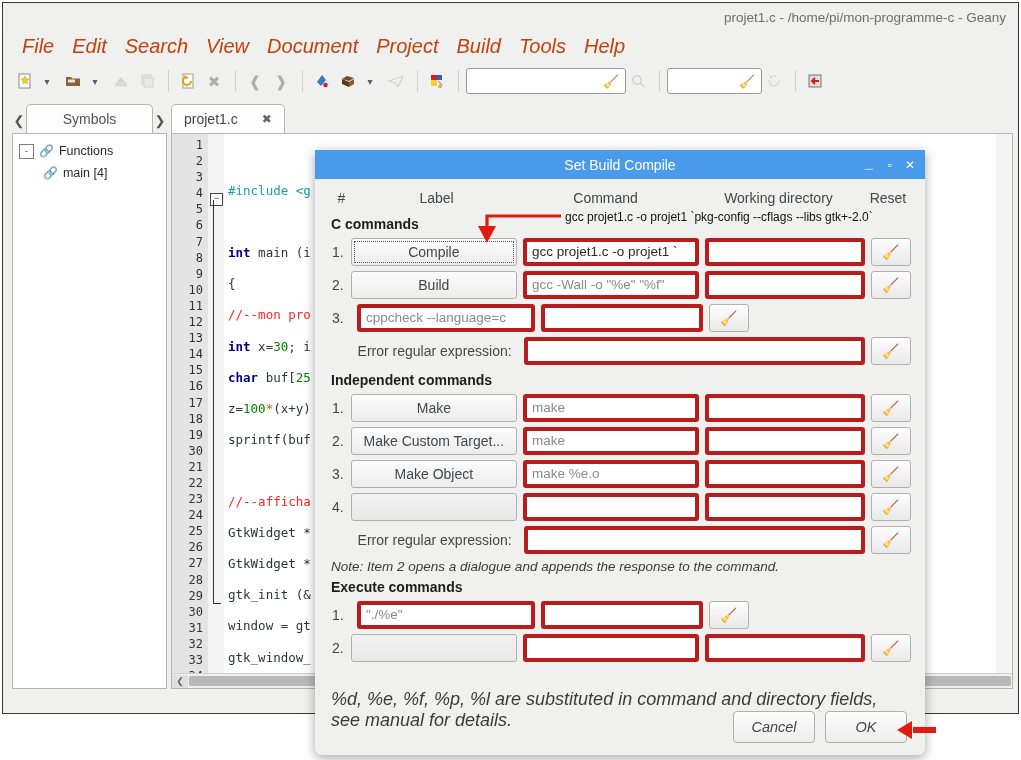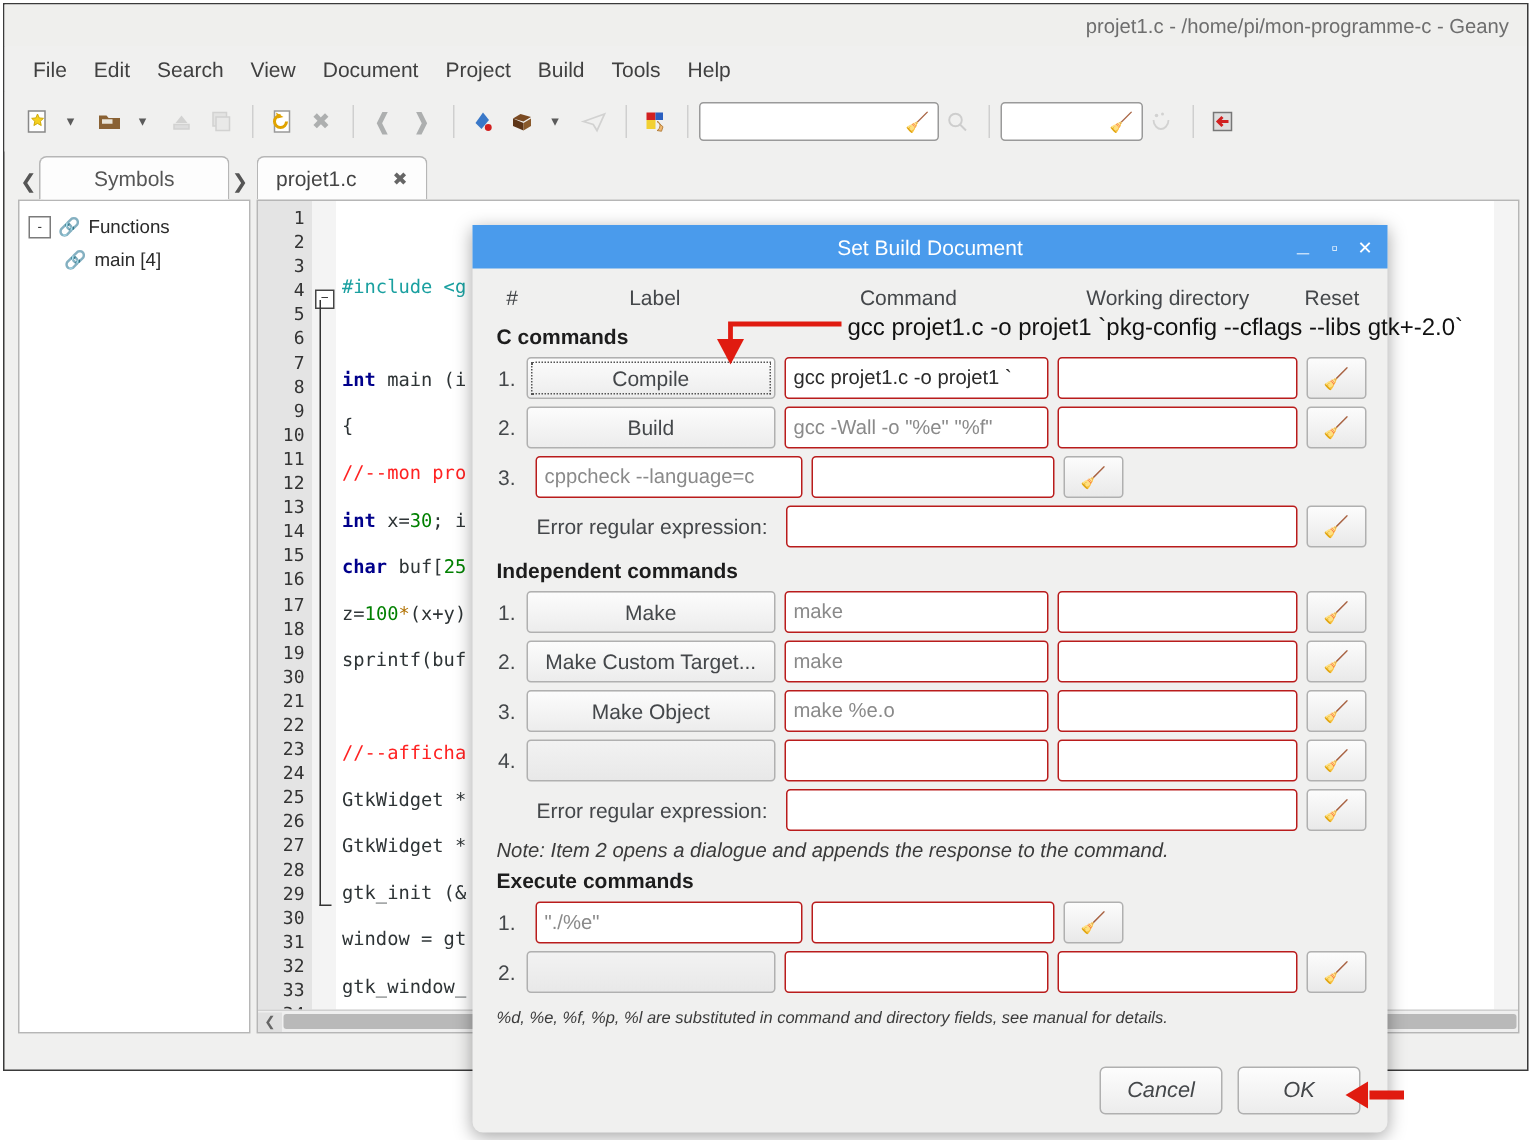--- a/index.html
+++ b/index.html
@@ -21,21 +21,21 @@
     display:flex;align-items:center;justify-content:flex-end;
     padding-right:12px;box-sizing:border-box;
   }
   .titlebar .ttl{font-size:13.5px;color:#6e6e6e;}
 
   .menubar{
     position:absolute;left:0;top:28px;right:0;height:30px;
     background:#f0f0ef;display:flex;align-items:center;padding-left:10px;
     box-sizing:border-box;
   }
-  .menubar .mi{font-size:14px;color:#404040;padding:2px 9px;cursor:default;}
+  .menubar .mi{font-size:20px;color:#c2410c;padding:2px 9px;cursor:default;font-style:italic;}
 
   .toolbar{
     position:absolute;left:0;top:58px;right:0;height:40px;
     background:#f0f0ef;display:flex;align-items:center;padding-left:10px;
     box-sizing:border-box;
   }
   .tb{width:24px;height:24px;display:flex;align-items:center;justify-content:center;
       margin-right:2px;font-size:15px;line-height:1;}
   .tb.dim{opacity:.34;}
   .chev{width:16px;height:24px;display:flex;align-items:center;justify-content:center;
@@ -147,52 +147,52 @@
   .rnum{width:19px;text-align:left;font-size:14px;color:#44474a;padding-left:3px;}
   .btn{
     width:168px;height:28px;background:linear-gradient(#fcfcfc,#ececec);
     border:1px solid #b0b0b0;border-radius:3px;
     display:flex;align-items:center;justify-content:center;
     font-size:14px;color:#44474a;box-sizing:border-box;
   }
   .btn.focus{outline:1px dotted #555;outline-offset:-4px;}
   .btn.empty{background:linear-gradient(#f2f2f2,#e8e8e8);color:transparent;}
   .fld{
-    height:28px;background:#fff;border:1px solid #b91c1c;border-radius:3px;
+    height:28px;background:#fff;border:4px solid #b91c1c;border-radius:3px;
     display:flex;align-items:center;padding:0 5px;box-sizing:border-box;
     font-size:13.5px;color:#2b2b2b;overflow:hidden;white-space:nowrap;
     font-family:"Liberation Sans",sans-serif;
   }
   .fld.ph{color:#8a8a8a;}
   .cmdfld{width:178px;margin-left:6px;}
   .wdfld{width:162px;margin-left:6px;}
   .widefld{margin-left:6px;}
   .resetbtn{
     width:40px;height:28px;margin-left:6px;
     background:linear-gradient(#fcfcfc,#e9e9e9);border:1px solid #b0b0b0;border-radius:3px;
     display:flex;align-items:center;justify-content:center;font-size:14px;
     box-sizing:border-box;
   }
   .errlabel{width:185px;text-align:right;font-size:14px;color:#44474a;padding-right:6px;}
   .note{font-size:13.5px;color:#3b3b3b;font-style:italic;margin:3px 0 2px 2px;}
-  .footnote{font-size:11px;color:#3b3b3b;font-style:italic;margin:9px 0 0 2px;}
+  .footnote{font-size:18px;color:#3b3b3b;font-style:italic;margin:25px 0 0 2px;}
 
   .dlg-foot{position:absolute;left:0;right:0;bottom:0;height:56px;
             display:flex;align-items:center;justify-content:flex-end;
             padding-right:18px;gap:10px;box-sizing:border-box;font-style:italic;}
   .fbtn{
     min-width:82px;height:32px;padding:0 16px;
     background:linear-gradient(#fdfdfd,#ececec);border:1px solid #b0b0b0;border-radius:4px;
     display:flex;align-items:center;justify-content:center;font-size:14.5px;color:#44474a;
     box-sizing:border-box;
   }
 
   
   .anno-text{
-    position:absolute;left:565px;top:210px;font-size:16px;color:#111;
+    position:absolute;left:565px;top:210px;font-size:12px;color:#111;
     white-space:nowrap;font-family:"Liberation Sans",sans-serif;text-align:center;
   }
   svg.anno{position:absolute;left:0;top:0;width:1021px;height:760px;pointer-events:none;}
 </style>
 </head>
 <body>
 
 <div id="app">
 
   <div class="win">
@@ -420,21 +420,21 @@
         <div class="hscroll">
           <div class="hs-btn">❮</div>
           <div class="hs-thumb"></div>
         </div>
       </div>
     </div>
   </div>
 
   <div class="dlg">
     <div class="dlg-tb">
-      <div class="dt">Set Build Document</div>
+      <div class="dt">Set Build Compile</div>
       <div class="dlg-ctrls">
         <span>＿</span>
         <span>▫</span>
         <span>✕</span>
       </div>
     </div>
 
     <div class="dlg-body">
 
       <div class="hdr">

